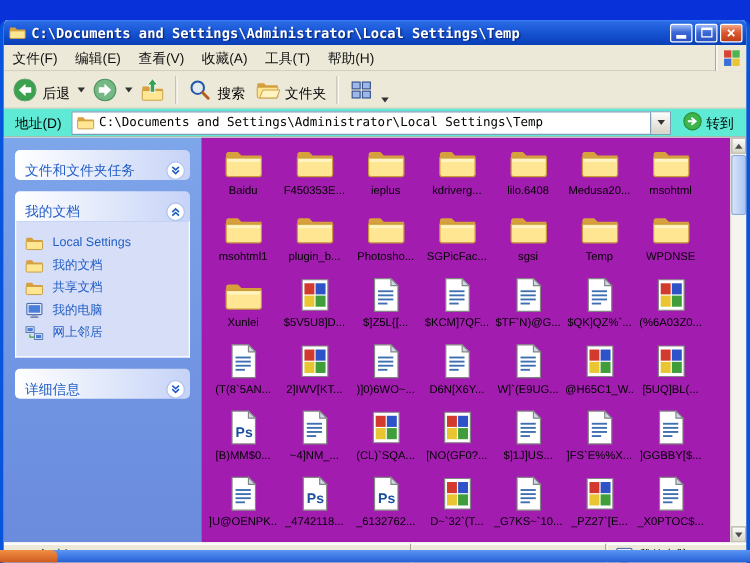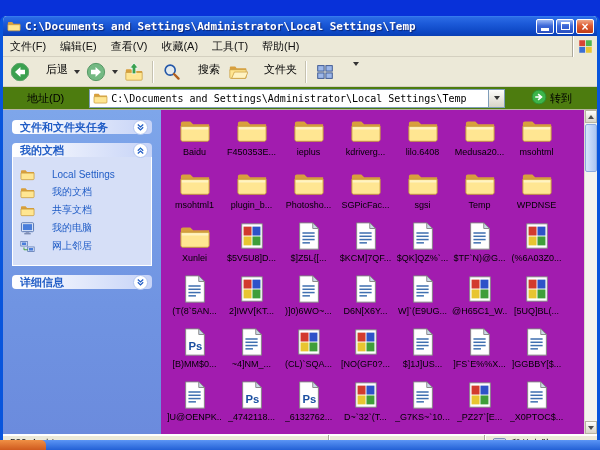--- a/index.html
+++ b/index.html
@@ -28,51 +28,51 @@
   .menubar{height:21px;flex:0 0 21px;display:flex;align-items:center;background:#ece9d8;border-bottom:1px solid #d4d0c0}
   .menu-items{display:flex;align-items:flex-start}
   .menu-item{font-size:11px;padding:3px 7px;color:#111;cursor:pointer}
   .menu-spacer{flex:1}
   .winlogo{width:24px;height:21px;display:flex;align-items:center;justify-content:center;
     border-left:1px solid #fff;box-shadow:-1px 0 0 #aca899;background:#ece9d8}
   .winlogo svg{width:15px;height:15px}
   
   .toolbar{height:30px;flex:0 0 30px;display:flex;align-items:center;background:#ece9d8;
     border-bottom:1px solid #d4d0c0;padding:0 3px}
-  .tool-btn{display:flex;align-items:flex-start;gap:16px;padding:2px 4px;font-size:11px;border-radius:3px;cursor:pointer}
+  .tool-btn{display:flex;align-items:flex-end;gap:4px;padding:2px 4px;font-size:11px;border-radius:3px;cursor:pointer}
   .tool-btn .t-ico{display:flex}
   .t-ico svg{width:20px;height:20px}
   .dd{width:0;height:0;border-left:3px solid transparent;border-right:3px solid transparent;border-top:4px solid #333;margin:0 2px;cursor:pointer}
   .tool-sep{width:2px;height:22px;border-left:1px solid #c6c2b0;border-right:1px solid #fff;margin:0 4px}
   
-  .addressbar{height:23px;flex:0 0 23px;display:flex;align-items:center;background:#4d7c0f;
-    border-bottom:1px solid #b8b4a2;padding:0 20px;gap:21px;font-size:11px}
+  .addressbar{height:23px;flex:0 0 23px;display:flex;align-items:center;background:#5eead4;
+    border-bottom:1px solid #b8b4a2;padding:0 5px;gap:4px;font-size:11px}
   .addr-label{padding:0 4px;white-space:nowrap}
   .addr-combo{flex:1;height:19px;background:#fff;border:1px solid #7f9db9;display:flex;align-items:center;padding-left:3px;gap:3px;cursor:text}
   .addr-ico svg{width:15px;height:12px;display:block}
   .addr-text{flex:1;font:10px "DejaVu Sans Mono",monospace;white-space:nowrap;overflow:hidden;color:#000}
   .addr-dd{width:16px;height:17px;border-left:1px solid #7f9db9;background:linear-gradient(#fdfdfb,#d8d4c8);
     display:flex;align-items:center;justify-content:center;cursor:pointer}
   .go-btn{display:flex;align-items:center;gap:3px;padding:0 5px;cursor:pointer;white-space:nowrap}
   .go-btn svg{width:16px;height:16px}
   
   .main{flex:1;display:flex;overflow:hidden;background:#fff}
   .sidebar{width:158px;flex:0 0 158px;background:linear-gradient(180deg,#7ea6ea 0%,#7094e2 60%,#6b8bdd 100%);
     padding:10px 9px;overflow:hidden}
   .panel{margin-bottom:9px}
-  .panel-head{height:14px;display:flex;align-items:center;justify-content:space-between;padding:0 4px 0 8px;
+  .panel-head{height:24px;display:flex;align-items:flex-end;justify-content:space-between;padding:0 4px 0 8px;
     background:linear-gradient(90deg,#ffffff 0%,#c6d3f7 100%);border-radius:4px 4px 0 0;
-    color:#215dc6;font-size:11px;font-weight:bold;cursor:pointer}
+    color:#215dc6;font-size:11px;font-weight:normal;cursor:pointer}
   .panel-head.rounded{border-radius:4px}
   .panel-title{white-space:nowrap;overflow:hidden}
   .chev{width:15px;height:15px;border-radius:50%;background:#fff;border:1px solid #b0c4f0;
     display:flex;align-items:center;justify-content:center;flex:0 0 15px}
   .chev svg{width:9px;height:9px}
   .panel-body{background:#d6dff7;border:1px solid #fff;border-top:none;padding:7px 4px 8px 7px}
-  .side-link{display:flex;align-items:center;gap:17px;margin:4px 0;font-size:10px;color:#215dc6;cursor:pointer}
+  .side-link{display:flex;align-items:center;gap:7px;margin:4px 0;font-size:10px;color:#215dc6;cursor:pointer}
   .side-ico{display:flex;flex:0 0 15px}
   .side-ico svg{width:15px;height:13px}
   .side-label{white-space:nowrap;overflow:hidden}
   
   .content{flex:1;display:flex;background:#a21caf;overflow:hidden}
   .files{flex:1;padding:5px 0 0 5px;display:flex;flex-wrap:wrap;align-content:flex-start;overflow:hidden}
   .file-item{width:57px;height:52px;display:flex;flex-direction:column;align-items:center;cursor:pointer;margin-bottom:1px}
   .file-ico{display:flex;height:31px;}
   .file-ico svg{width:32px;height:30px}
   .file-label{font-size:9px;line-height:11px;max-width:55px;white-space:nowrap;overflow:hidden;color:#000;text-align:center;margin-top:1px}
@@ -511,34 +511,34 @@
               <span class="file-ico">
                 <svg viewBox="0 0 26 32">
                   <path d="M3 2 L17 2 L23 8 L23 30 L3 30 Z" fill="#fff" stroke="#848484"></path>
                   <path d="M17 2 L17 8 L23 8 Z" fill="#cdd9ea" stroke="#848484"></path>
                   <rect x="6" y="12" width="13" height="1.6" fill="#3f6fb0"></rect>
                   <rect x="6" y="15.5" width="13" height="1.6" fill="#3f6fb0"></rect>
                   <rect x="6" y="19" width="13" height="1.6" fill="#3f6fb0"></rect>
                   <rect x="6" y="22.5" width="8" height="1.6" fill="#3f6fb0"></rect>
                 </svg>
               </span>
+              <div class="file-label">$TF`N)@G...</div>
+            </div>
+            <div class="file-item">
+              <span class="file-ico">
+                <svg viewBox="0 0 26 32">
+                  <path d="M3 2 L17 2 L23 8 L23 30 L3 30 Z" fill="#fff" stroke="#848484"></path>
+                  <path d="M17 2 L17 8 L23 8 Z" fill="#cdd9ea" stroke="#848484"></path>
+                  <rect x="6" y="12" width="13" height="1.6" fill="#3f6fb0"></rect>
+                  <rect x="6" y="15.5" width="13" height="1.6" fill="#3f6fb0"></rect>
+                  <rect x="6" y="19" width="13" height="1.6" fill="#3f6fb0"></rect>
+                  <rect x="6" y="22.5" width="8" height="1.6" fill="#3f6fb0"></rect>
+                </svg>
+              </span>
               <div class="file-label">$QK]QZ%`...</div>
-            </div>
-            <div class="file-item">
-              <span class="file-ico">
-                <svg viewBox="0 0 26 32">
-                  <path d="M3 2 L17 2 L23 8 L23 30 L3 30 Z" fill="#fff" stroke="#848484"></path>
-                  <path d="M17 2 L17 8 L23 8 Z" fill="#cdd9ea" stroke="#848484"></path>
-                  <rect x="6" y="12" width="13" height="1.6" fill="#3f6fb0"></rect>
-                  <rect x="6" y="15.5" width="13" height="1.6" fill="#3f6fb0"></rect>
-                  <rect x="6" y="19" width="13" height="1.6" fill="#3f6fb0"></rect>
-                  <rect x="6" y="22.5" width="8" height="1.6" fill="#3f6fb0"></rect>
-                </svg>
-              </span>
-              <div class="file-label">$TF`N)@G...</div>
             </div>
             <div class="file-item">
               <span class="file-ico">
                 <svg viewBox="0 0 26 32">
                   <path d="M2 3 L24 3 L24 29 L2 29 Z" fill="#fff" stroke="#848484"></path>
                   <rect x="4" y="6" width="8.5" height="9.5" fill="#d23a2e"></rect>
                   <rect x="13.5" y="6" width="8.5" height="9.5" fill="#2e52c8"></rect>
                   <rect x="4" y="16.5" width="8.5" height="9.5" fill="#e8c531"></rect>
                   <rect x="13.5" y="16.5" width="8.5" height="9.5" fill="#3f9e3a"></rect>
                 </svg>

